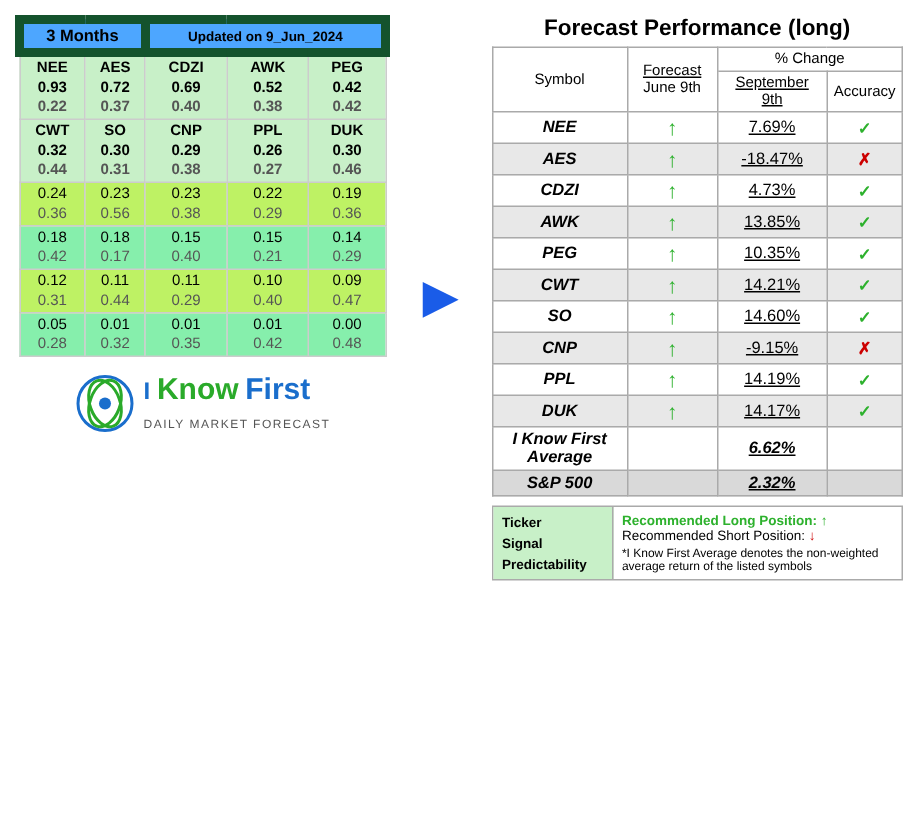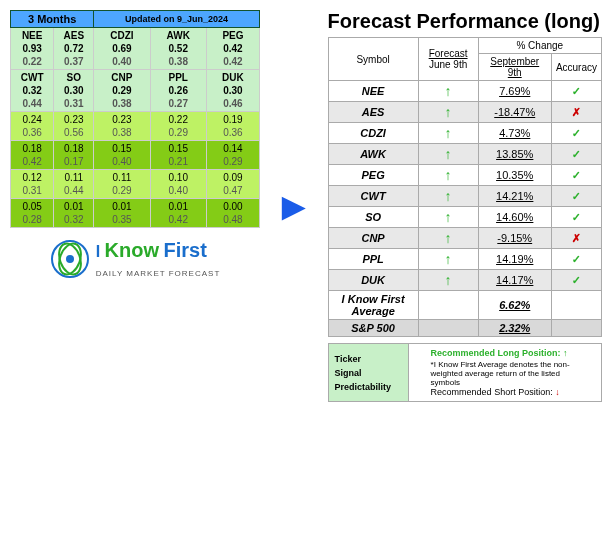--- a/index.html
+++ b/index.html
@@ -34,21 +34,21 @@
 
     .algo-table {
       border-collapse: collapse;
       width: 100%;
       font-size: 11px;
     }
 
     .algo-table th {
       background: #4da6ff;
       color: #000;
-      border: 1px solid #14532d;
+      border: 6px solid #14532d;
       padding: 2px 3px;
       text-align: center;
       font-weight: bold;
     }
 
     .algo-table td {
       border: 1px solid #ccc;
       padding: 1px 2px;
       text-align: center;
       font-size: 10px;
@@ -75,42 +75,42 @@
     }
 
     
     .row-highlight {
       background: #c8f0c8;
     }
     .row-white {
       background: #bef264;
     }
     .row-light {
-      background: #84cc16;
+      background: #86efac;
     }
 
     .arrow-container {
       display: flex;
       align-items: center;
       justify-content: center;
       font-size: 36px;
       color: #1a5ce8;
       padding: 0 4px;
       flex: 0 0 30px;
     }
 
     
     .right-panel {
       flex: 1;
     }
 
     .right-title {
-      font-size: 20px;
-      font-weight: bold;
-      text-align: left;
+      font-size: 15px;
+      font-weight: bold;
+      text-align: center;
       margin-bottom: 4px;
     }
 
     .perf-table {
       border-collapse: collapse;
       width: 100%;
       font-size: 11px;
     }
 
     .perf-table th {
@@ -190,21 +190,21 @@
       flex-direction: column;
       gap: 4px;
       width: 80px;
       font-weight: bold;
       font-size: 9px;
       justify-content: center;
       border-right: 1px solid #aaa;
     }
 
     .legend-right {
-      padding: 4px 22px;
+      padding: 4px 6px;
       font-size: 9px;
       flex: 1;
     }
   </style>
 </head>
 <body>
 
 <div class="main-container">
 
   <div class="left-panel">
@@ -486,18 +486,18 @@
     <div class="legend-box">
       <div class="legend-left">
         <div>Ticker</div>
         <div>Signal</div>
         <div>Predictability</div>
       </div>
       <div class="legend-right">
         <div>
           <span style="color:#2db12d;font-weight:bold;">Recommended Long Position: ↑</span>
         </div>
+        <div>Recommended Short Position: <span style="color:#cc0000;font-weight:bold;">↓</span></div>
         <div style="margin-top:2px;font-size:8px;">*I Know First Average denotes the non-weighted average return of the listed symbols</div>
-        <div>Recommended Short Position: <span style="color:#cc0000;font-weight:bold;">↓</span></div>
       </div>
     </div>
   </div>
 </div>
 
 </body></html>

